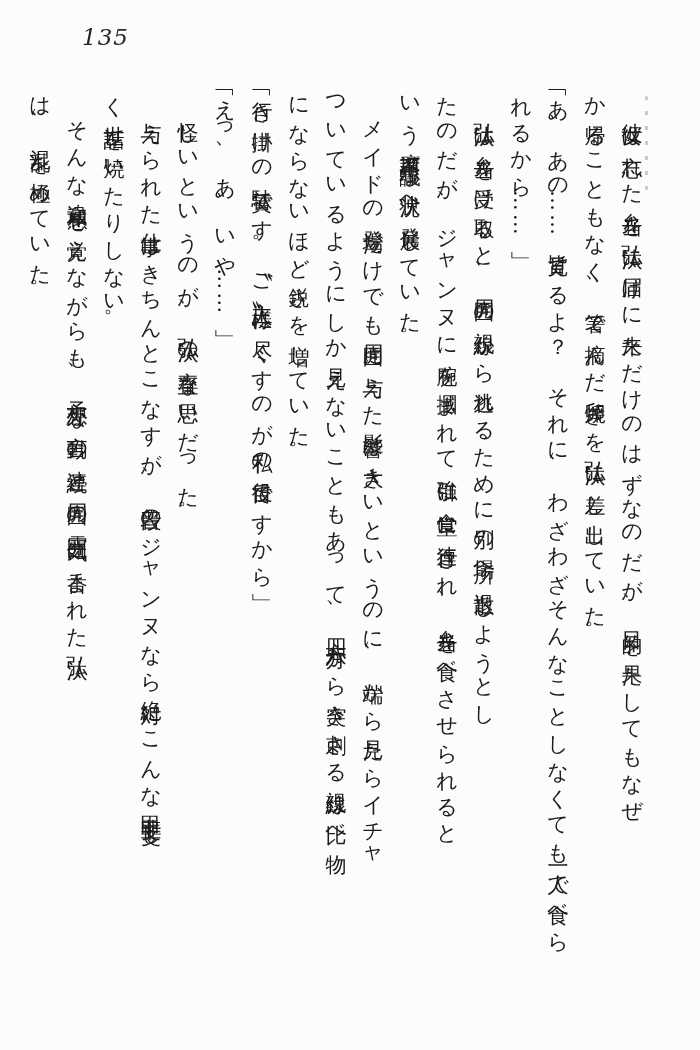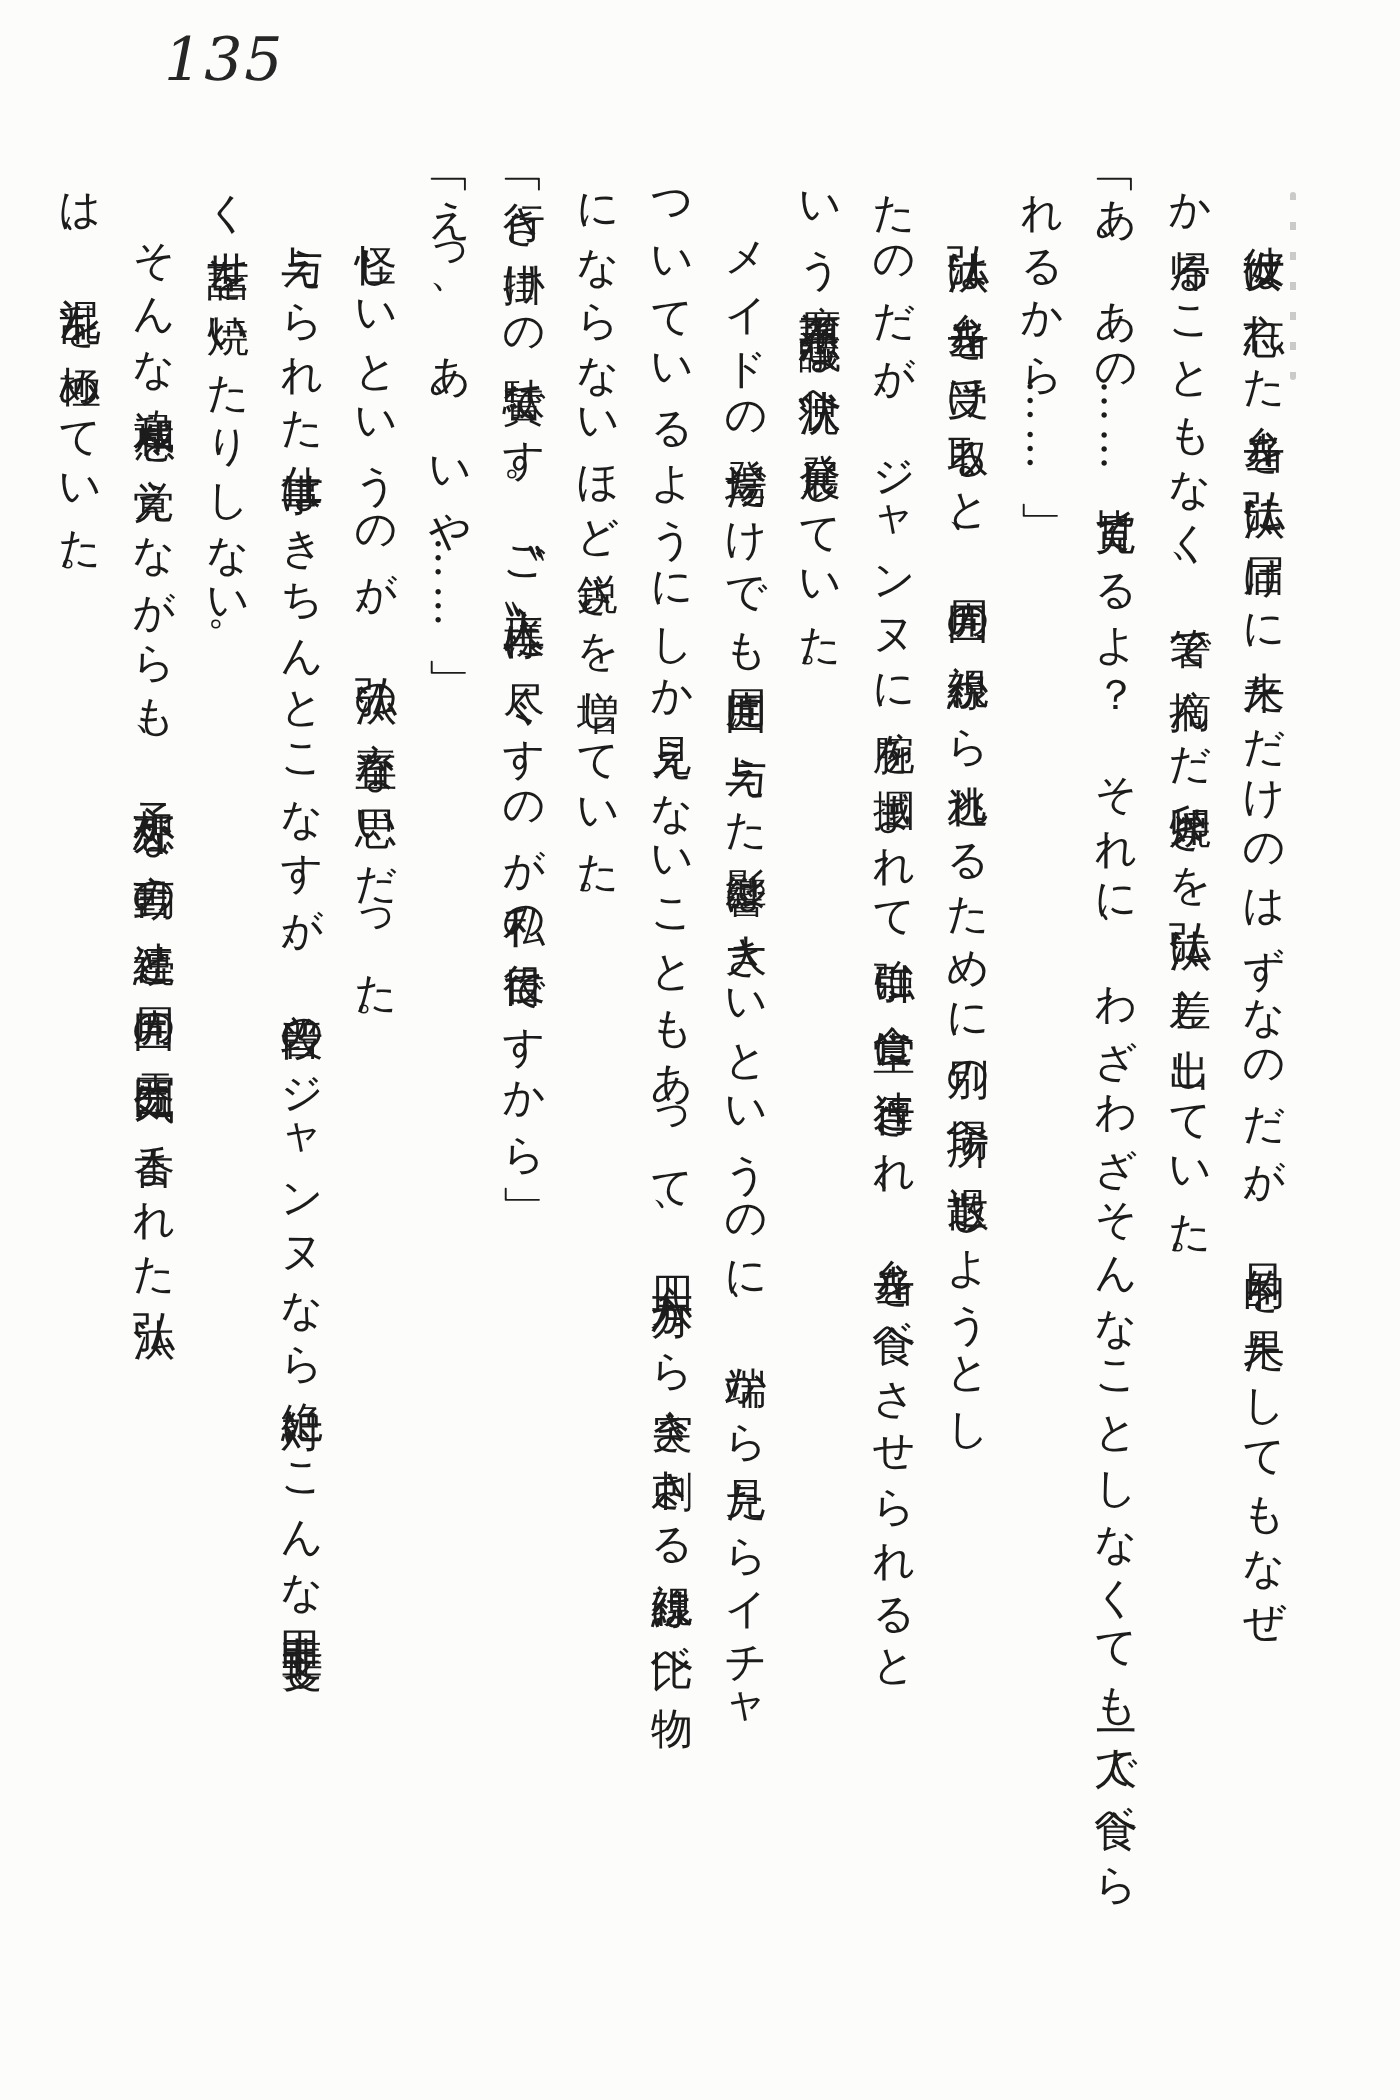--- a/index.html
+++ b/index.html
@@ -20,22 +20,22 @@
     position: relative;
     width: 700px;
     height: 1050px;
     background: var(--paper);
     overflow: hidden;
   }
   
   .page-number {
     position: absolute;
     left: 82px;
-    top: 13px;
-    font-size: 30px;
+    top: 24px;
+    font-size: 23px;
     font-style: italic;
     letter-spacing: 1px;
     color: #262626;
   }
   
   .text-block {
     position: absolute;
     top: 82px;
     right: 50px;
     height: 918px;

